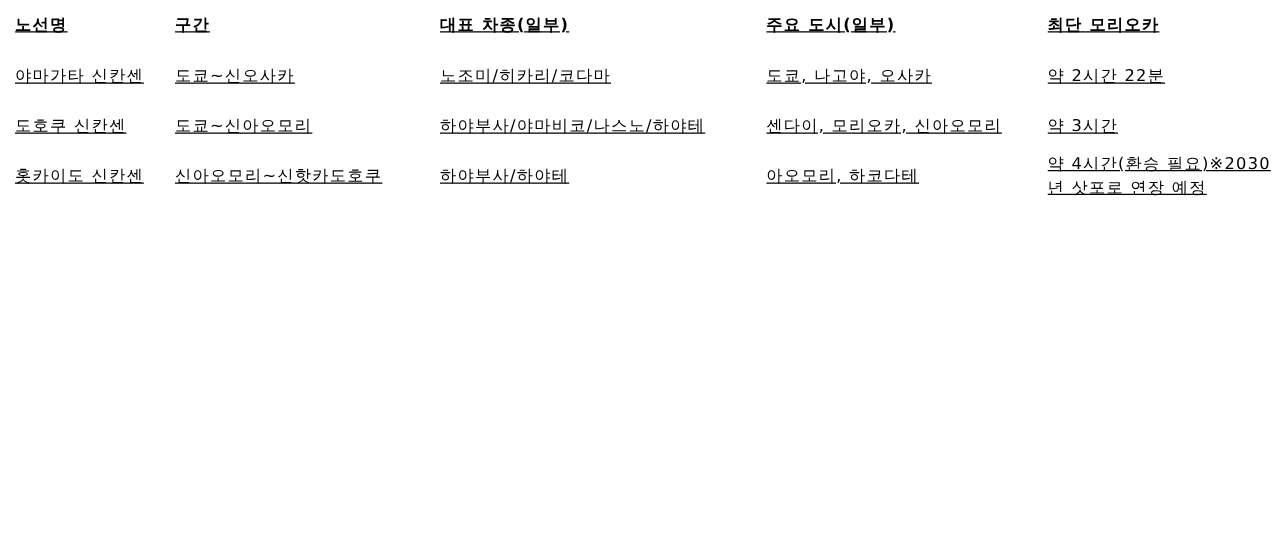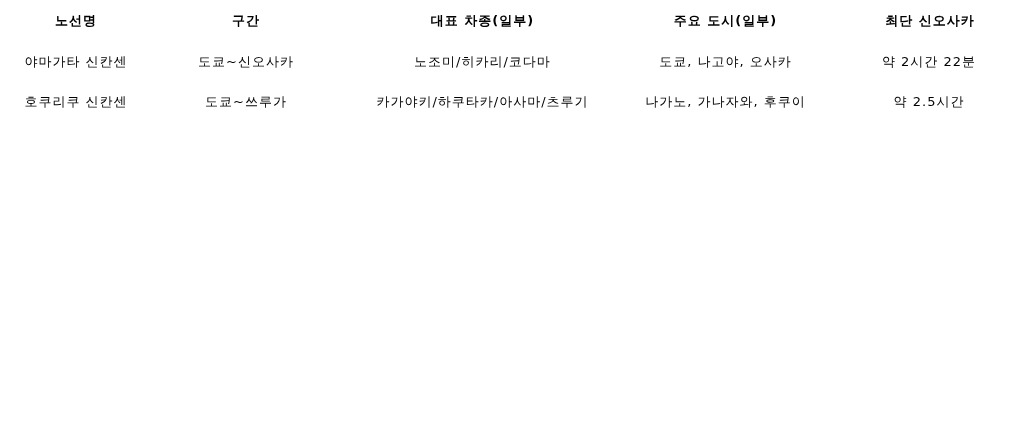--- a/index.html
+++ b/index.html
@@ -20,29 +20,30 @@
     width: 1022px;
     background: #ffffff;
   }
   table.data-table col.c1 { width: 140px; }
   table.data-table col.c2 { width: 212px; }
   table.data-table col.c3 { width: 261px; }
   table.data-table col.c4 { width: 225px; }
   table.data-table col.c5 { width: 184px; }
   table.data-table th,
   table.data-table td {
-    text-align: center;
+    text-align: left;
     vertical-align: middle;
     font-size: 13px;
     color: #000000;
     letter-spacing: 1px;
     padding: 0;
     white-space: nowrap;
     overflow: hidden;
     line-height: 1.45;
+    text-decoration: underline;
   }
   table.data-table th:first-child,
   table.data-table td:first-child {
     padding-left: 12px;
   }
   table.data-table thead tr { height: 42px; }
   table.data-table tbody tr { height: 40px; }
   table.data-table th {
     font-weight: bold;
   }
@@ -65,33 +66,40 @@
         <col class="c3">
         <col class="c4">
         <col class="c5">
     </colgroup>
     <thead>
       <tr>
         <th>노선명</th>
         <th>구간</th>
         <th>대표 차종(일부)</th>
         <th>주요 도시(일부)</th>
-        <th>최단 신오사카</th>
+        <th>최단 모리오카</th>
       </tr>
     </thead>
     <tbody id="table-body">
         <tr>
           <td>야마가타 신칸센</td>
           <td>도쿄~신오사카</td>
           <td>노조미/히카리/코다마</td>
           <td>도쿄, 나고야, 오사카</td>
           <td>약 2시간 22분</td>
         </tr>
         <tr>
-          <td>호쿠리쿠 신칸센</td>
-          <td>도쿄~쓰루가</td>
-          <td>카가야키/하쿠타카/아사마/츠루기</td>
-          <td>나가노, 가나자와, 후쿠이</td>
-          <td>약 2.5시간</td>
+          <td>도호쿠 신칸센</td>
+          <td>도쿄~신아오모리</td>
+          <td>하야부사/야마비코/나스노/하야테</td>
+          <td>센다이, 모리오카, 신아오모리</td>
+          <td>약 3시간</td>
+        </tr>
+        <tr>
+          <td>홋카이도 신칸센</td>
+          <td>신아오모리~신핫카도호쿠</td>
+          <td>하야부사/하야테</td>
+          <td>아오모리, 하코다테</td>
+          <td>약 4시간(환승 필요)※2030년 삿포로 연장 예정</td>
         </tr>
       </tbody>
   </table>
 </div>
 
 </body></html>

